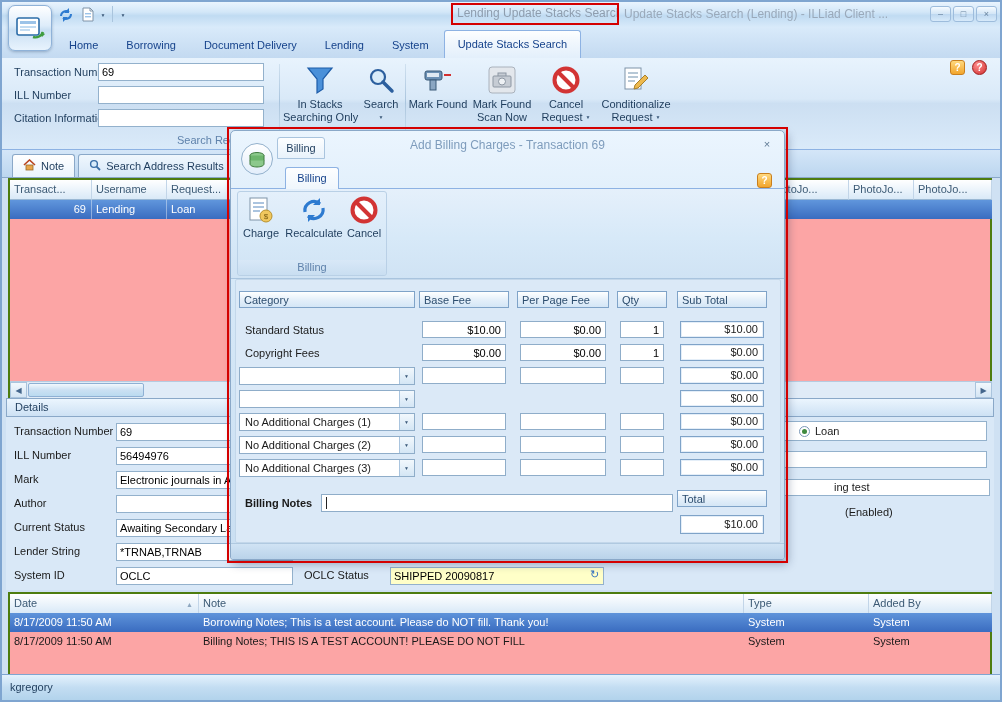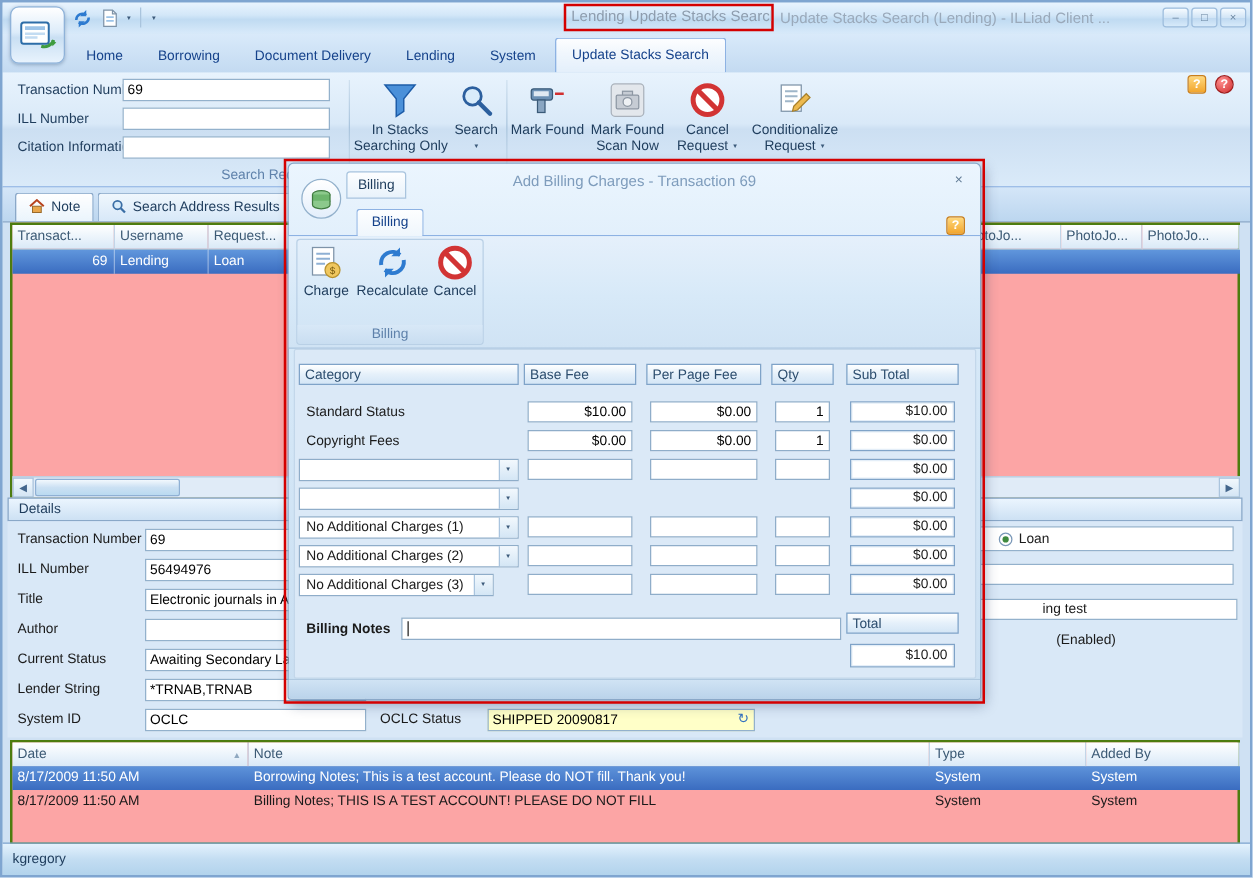--- a/index.html
+++ b/index.html
@@ -324,21 +324,21 @@
   </div>
 
   <div class="dbar" style="left:4px; top:396px; width:988px;">
     <span>Details</span>
   </div>
   <div class="dpanel" style="left:4px; top:415px; width:988px; height:173px;">
     <span class="dlabel" style="left:8px; top:8px;">Transaction Number</span>
     <input class="tb" style="left: 110px; top: 6px; width: 177px;" value="69">
     <span class="dlabel" style="left:8px; top:32px;">ILL Number</span>
     <input class="tb" style="left: 110px; top: 30px; width: 177px;" value="56494976">
-    <span class="dlabel" style="left:8px; top:56px;">Title</span>
+    <span class="dlabel" style="left:8px; top:56px;">Mark</span>
     <input class="tb" style="left: 110px; top: 54px; width: 177px;" value="Electronic journals in A">
     <span class="dlabel" style="left:8px; top:80px;">Author</span>
     <input class="tb" style="left: 110px; top: 78px; width: 177px;" value="">
     <span class="dlabel" style="left:8px; top:104px;">Current Status</span>
     <input class="tb" style="left: 110px; top: 102px; width: 177px;" value="Awaiting Secondary La">
     <span class="dlabel" style="left:8px; top:128px;">Lender String</span>
     <input class="tb" style="left: 110px; top: 126px; width: 177px;" value="*TRNAB,TRNAB">
     <span class="dlabel" style="left:8px; top:152px;">System ID</span>
     <input class="tb" style="left: 110px; top: 150px; width: 177px;" value="OCLC">
 
@@ -486,21 +486,21 @@
 
     <div class="bdrop" style="left:8px; top:305px; width:176px;">
       <span class="dtext">No Additional Charges (2)</span>
       <span class="db"></span>
     </div>
     <input class="btb" style="left: 191px; top: 305px; width: 84px; text-align: right;" value="">
     <input class="btb" style="left: 289px; top: 305px; width: 86px; text-align: right;" value="">
     <input class="btb" style="left: 389px; top: 305px; width: 44px; text-align: right;" value="">
     <div class="bst" style="left:449px; top:305px; width:84px;">$0.00</div>
 
-    <div class="bdrop" style="left:8px; top:328px; width:156px;">
+    <div class="bdrop" style="left:8px; top:328px; width:176px;">
       <span class="dtext">No Additional Charges (3)</span>
       <span class="db"></span>
     </div>
     <input class="btb" style="left: 191px; top: 328px; width: 84px; text-align: right;" value="">
     <input class="btb" style="left: 289px; top: 328px; width: 86px; text-align: right;" value="">
     <input class="btb" style="left: 389px; top: 328px; width: 44px; text-align: right;" value="">
     <div class="bst" style="left:449px; top:328px; width:84px;">$0.00</div>
 
     <span class="dlabel" style="left:14px; top:366px;font-weight:bold;">Billing Notes</span>
     <input class="btb" style="left: 90px; top: 363px; width: 352px; height: 18px;" value="">

